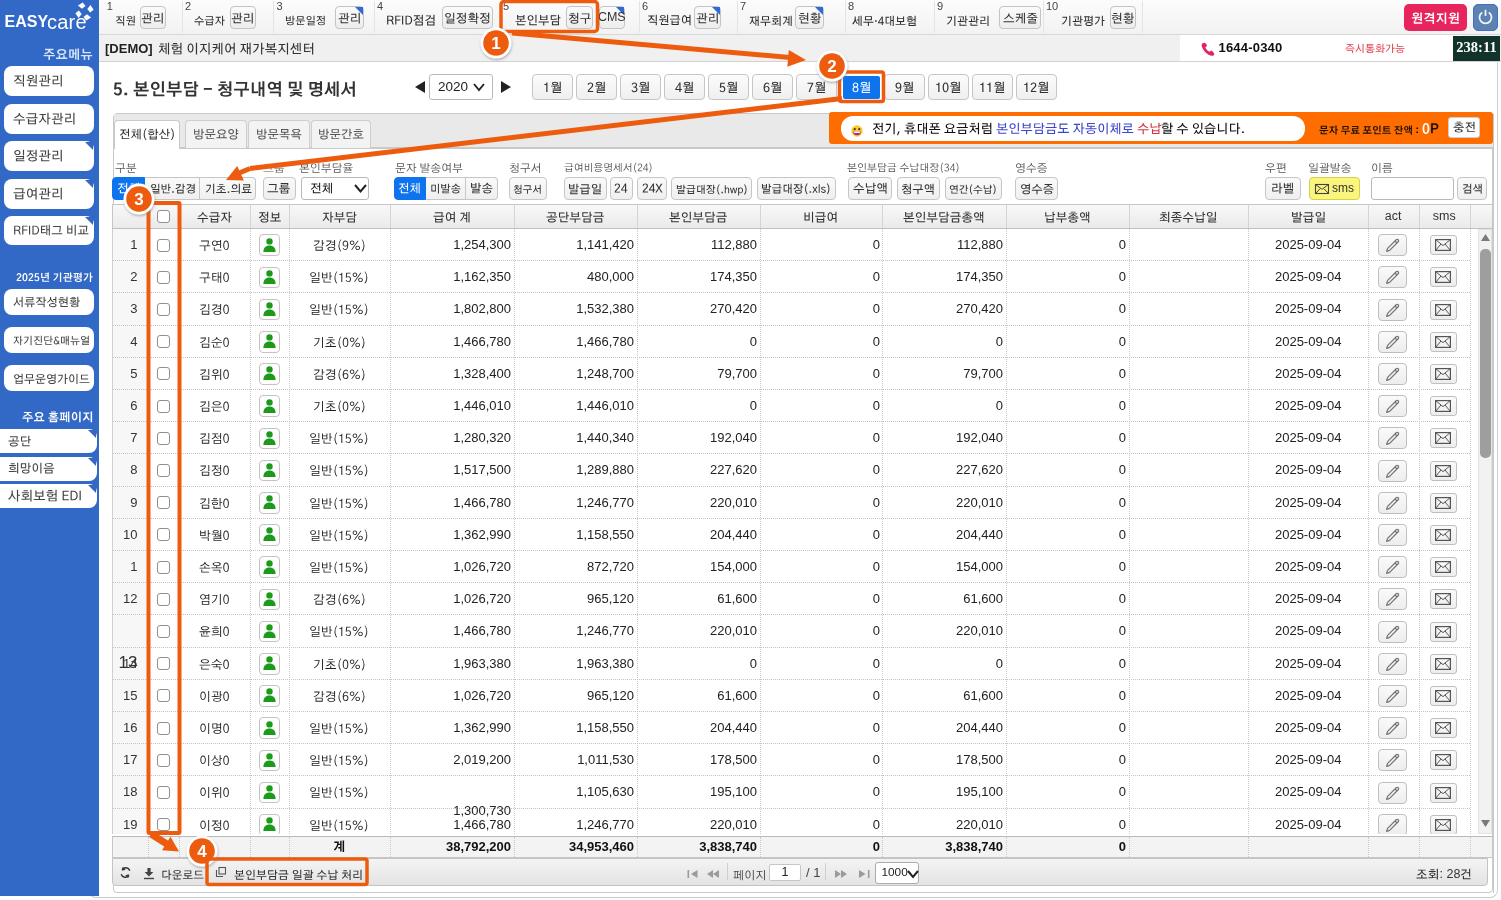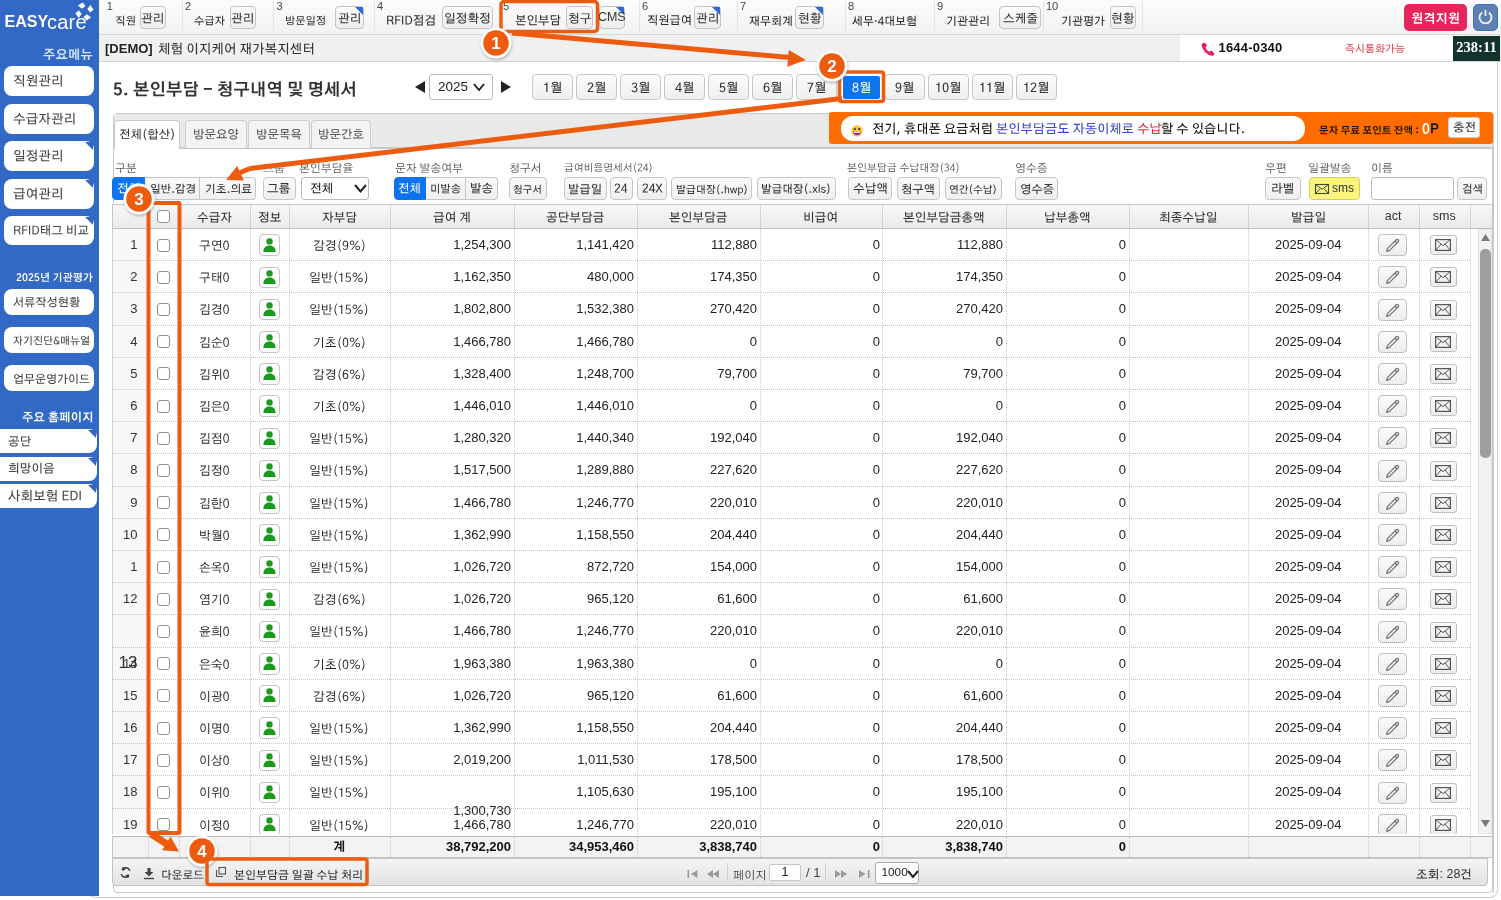--- a/index.html
+++ b/index.html
@@ -693,21 +693,21 @@
       <use href="#g107" x="10739"></use>
       <use href="#g108" x="12009"></use>
       <use href="#g109" x="13029"></use>
       <use href="#g110" x="14049"></use>
     </g>
   </svg>
 <svg class="k" style="left:415px;top:81px" width="10" height="12">
     <path d="M10 0 L0 6 L10 12 Z" fill="#222"></path>
   </svg>
 <div style="position:absolute;left:429.0px;top:74.0px;width:64.0px;height:26.0px;background:#fff;border:1px solid #b9b9b9;border-radius:3px;"></div>
-<div style="position:absolute;left:438.0px;top:80.3px;font-size:13.5px;font-weight:400;color:#222;line-height:13.5px;white-space:pre;">2025</div>
+<div style="position:absolute;left:438.0px;top:80.3px;font-size:13.5px;font-weight:400;color:#222;line-height:13.5px;white-space:pre;">2020</div>
 <svg class="k" style="left:474px;top:84px" width="10" height="7">
     <path d="M0 0 L5 6 L10 0" fill="none" stroke="#222" stroke-width="1.9"></path>
   </svg>
 <svg class="k" style="left:501px;top:81px" width="10" height="12">
     <path d="M0 0 L10 6 L0 12 Z" fill="#222"></path>
   </svg>
 <div style="position:absolute;left:532.0px;top:74.0px;width:40.5px;height:26.0px;background:linear-gradient(#fbfbfb,#efefef);border:1px solid #c6c6c6;border-radius:4px;"></div>
 <svg class="k" style="left:542.7px;top:81.7px;" width="19.2" height="12.5">
     <g fill="#333" transform="translate(0,9.97) scale(0.012207,-0.012207)">
       <use href="#g111" x="0"></use>

